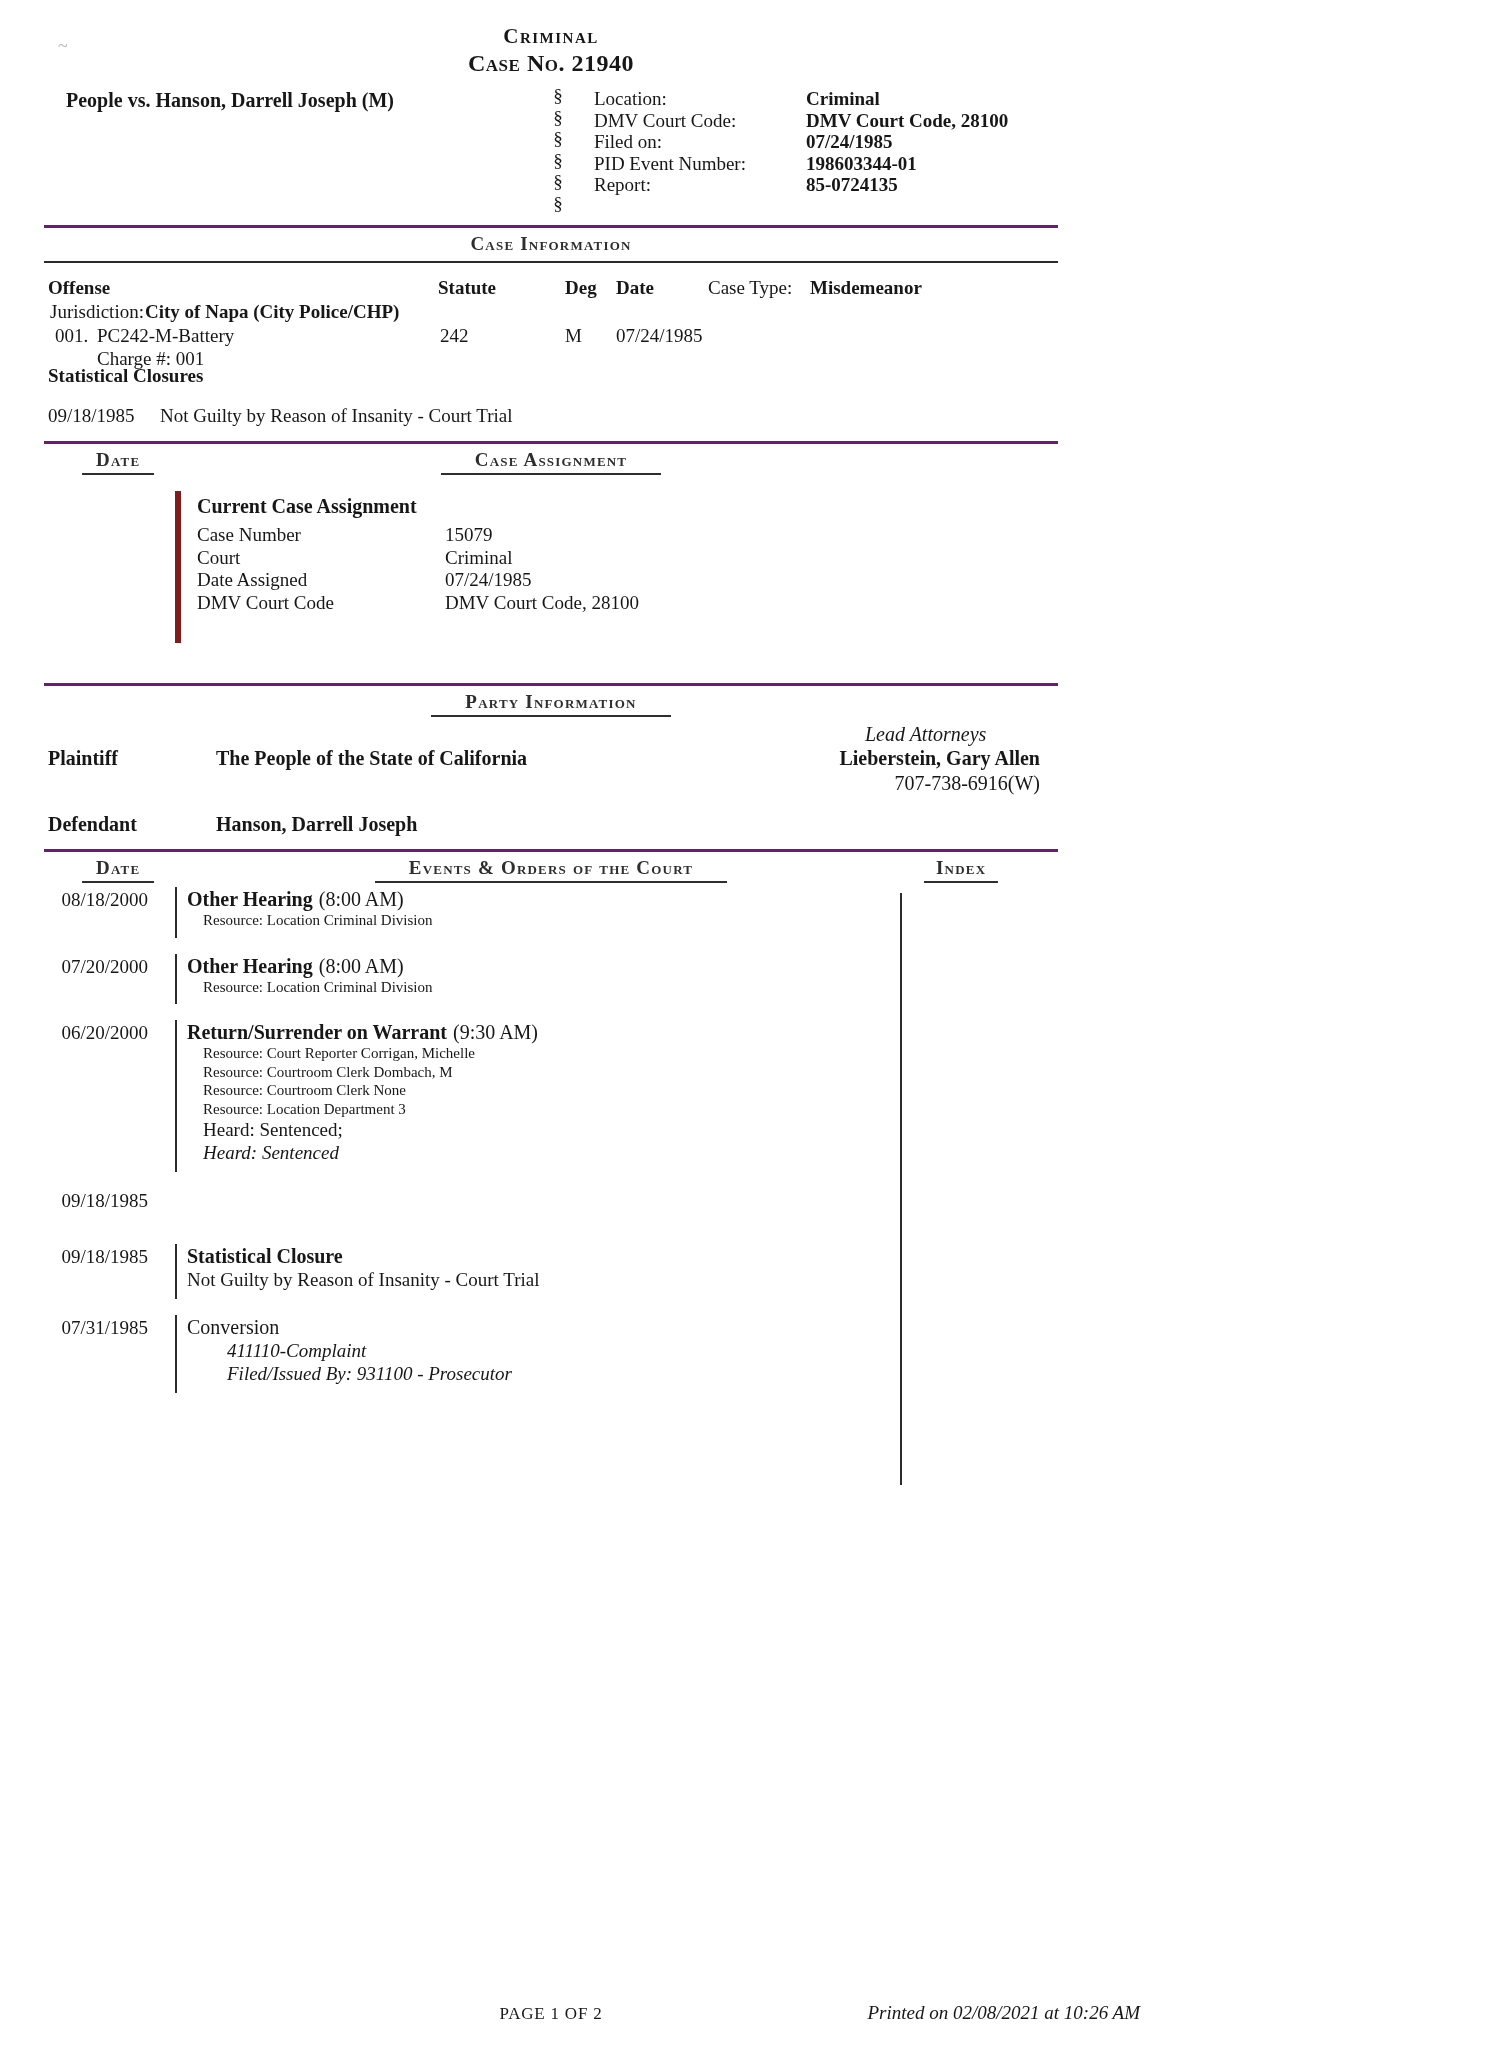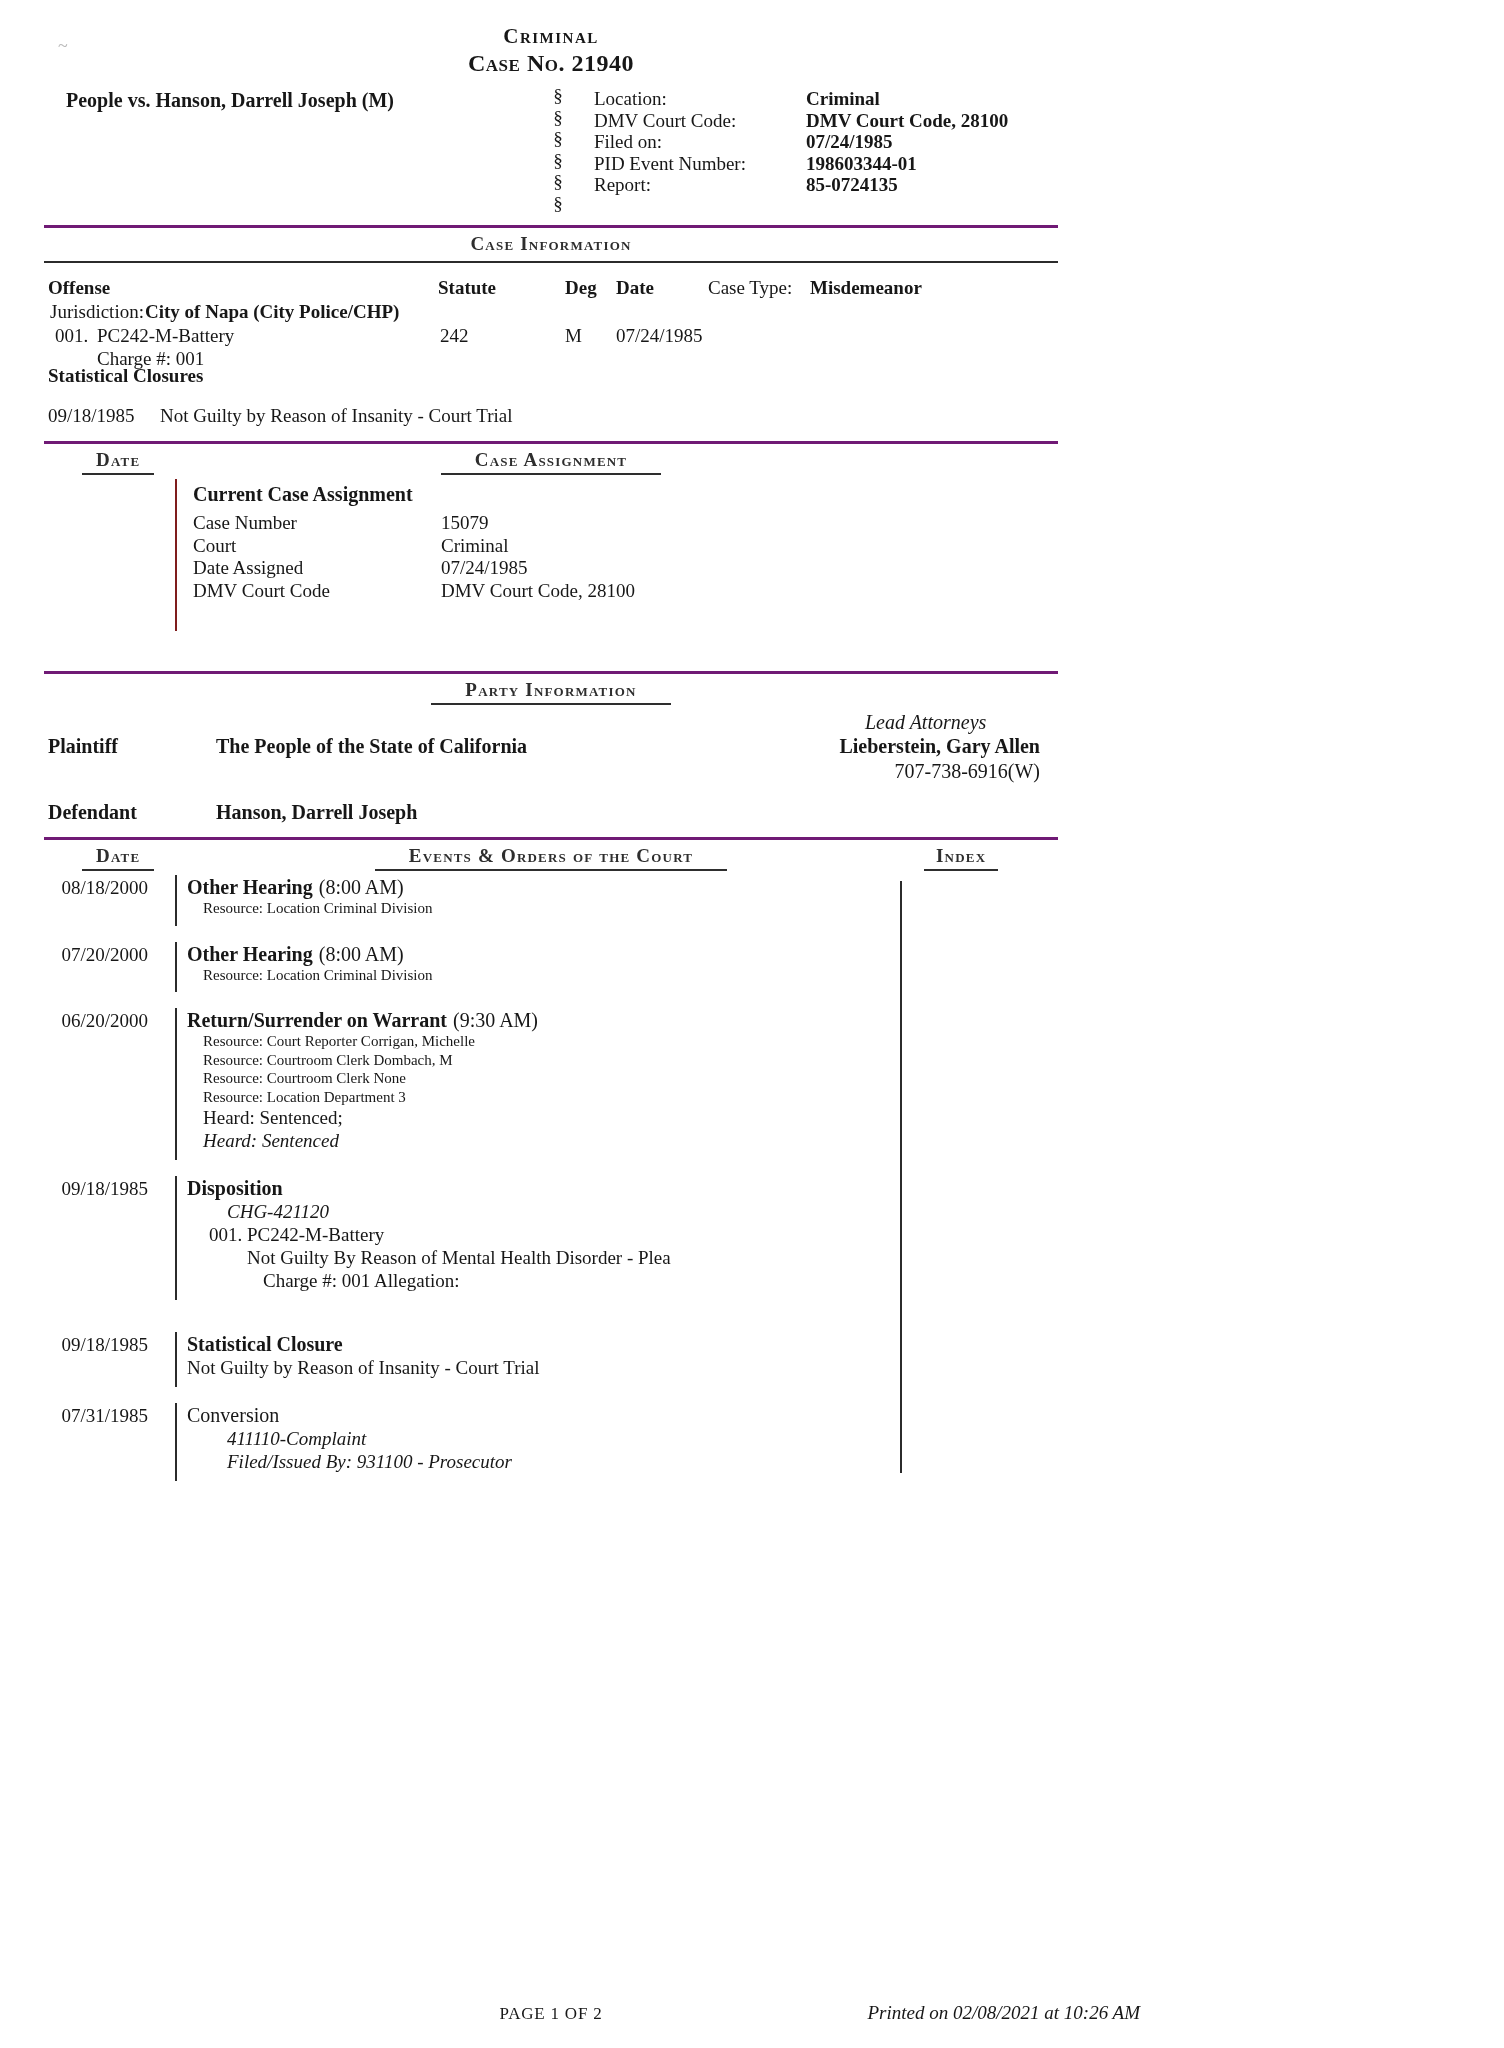--- a/index.html
+++ b/index.html
@@ -36,21 +36,21 @@
              letter-spacing:1.2px;color:#2e2e2e;padding:0 14px 2px;font-size:19px;}
   .index-head{position:absolute;left:880px;top:5px;font-variant:small-caps;font-weight:bold;
              letter-spacing:1.2px;color:#2e2e2e;padding:0 12px 2px;font-size:19px;}
 
   
   .ci{position:relative;height:178px;}
   .ci span{position:absolute;white-space:nowrap;}
   .b{font-weight:bold;}
 
   
-  .assign{margin:0 0 0 131px;border-left:2px solid #7f1d1d;padding:4px 0 10px 16px;min-height:138px;}
+  .assign{margin:12px 0 0 131px;border-left:6px solid #7f1d1d;padding:4px 0 10px 16px;min-height:138px;}
   .assign-title{font-weight:bold;font-size:20px;margin-bottom:6px;}
   .assign-grid{display:grid;grid-template-columns:248px 1fr;line-height:22.5px;}
   .assign-spacer{height:40px;}
 
   
   .party{position:relative;height:128px;font-size:20px;}
   .party span{position:absolute;white-space:nowrap;}
   .it{font-style:italic;}
 
   
@@ -215,29 +215,20 @@
         <div class="res ind1">Resource: Courtroom Clerk  Dombach, M</div>
         <div class="res ind1">Resource: Courtroom Clerk  None</div>
         <div class="res ind1">Resource: Location  Department 3</div>
         <div class="ln ind1">Heard: Sentenced;</div>
         <div class="ln ind1 it">Heard: Sentenced</div>
       </div>
     </div>
 
     <div class="ev-row gap-lg">
       <div class="ev-date">09/18/1985</div>
-      <div class="ev-body">
-        <div class="ev-titleline">
-          <span class="ev-title">Disposition</span><span class="ev-time"></span>
-        </div>
-        <div class="ln ind2 it">CHG-421120</div>
-        <div class="ln ind25">001.  PC242-M-Battery</div>
-        <div class="ln ind3">Not Guilty By Reason of Mental Health Disorder - Plea</div>
-        <div class="ln ind4">Charge #: 001   Allegation:</div>
-      </div>
     </div>
 
     <div class="ev-row">
       <div class="ev-date">09/18/1985</div>
       <div class="ev-body">
         <div class="ev-titleline">
           <span class="ev-title">Statistical Closure</span><span class="ev-time"></span>
         </div>
         <div class="ln">Not Guilty by Reason of Insanity - Court Trial</div>
       </div>

